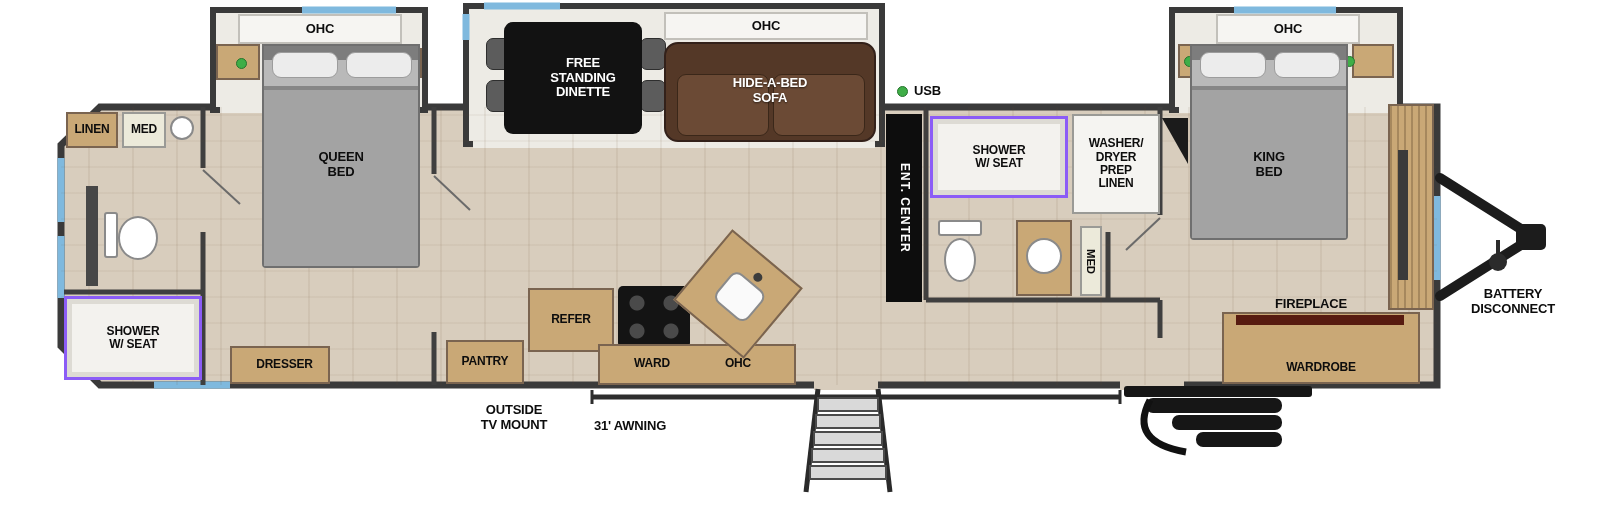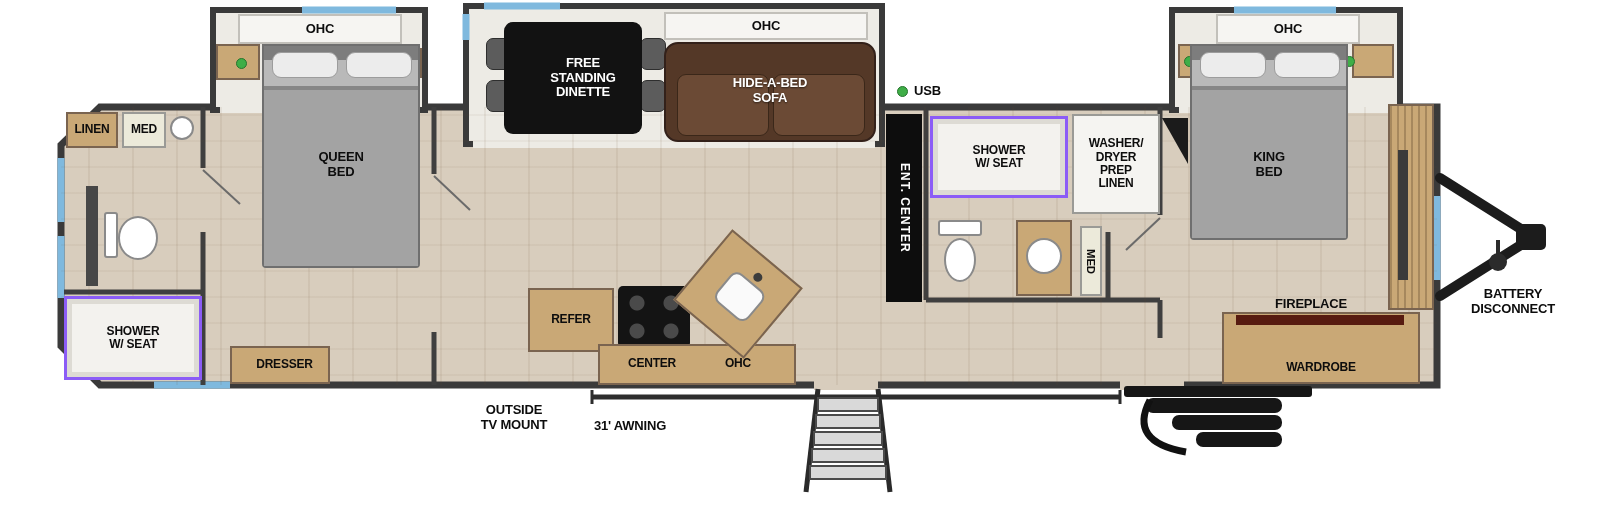--- a/index.html
+++ b/index.html
@@ -236,24 +236,25 @@
   <div class="abs" id="sofa">
     <div class="cushion c1"></div>
     <div class="cushion c2"></div>
     <div class="label white sofa-label">HIDE-A-BED
 SOFA</div>
   </div>
   <div class="abs green-dot" id="usb-dot"></div>
   <div class="abs flexc label" id="usb-label">USB</div>
   <div class="abs flexc label white sm vert" id="ent-center">ENT. CENTER</div>
 
+  <div class="abs flexc wood label sm" id="pantry">PANTRY</div>
   <div class="abs flexc wood label sm" id="refer">REFER</div>
   <div class="abs" id="range"></div>
   <div class="abs wood" id="counter"></div>
-  <div class="abs flexc label sm" id="micro-label">CENTER</div>
+  <div class="abs flexc label sm" id="micro-label">WARD</div>
   <div class="abs flexc label sm" id="kitchen-ohc-label">OHC</div>
   <div class="abs wood" id="island">
     <div class="island-sink"></div>
     <div class="faucet"></div>
   </div>
 
   <div class="abs flexc shower label sm" id="mid-shower">SHOWER
 W/ SEAT</div>
   <div class="abs tank" id="mid-toilet-tank"></div>
   <div class="abs bowl" id="mid-toilet-bowl"></div>

